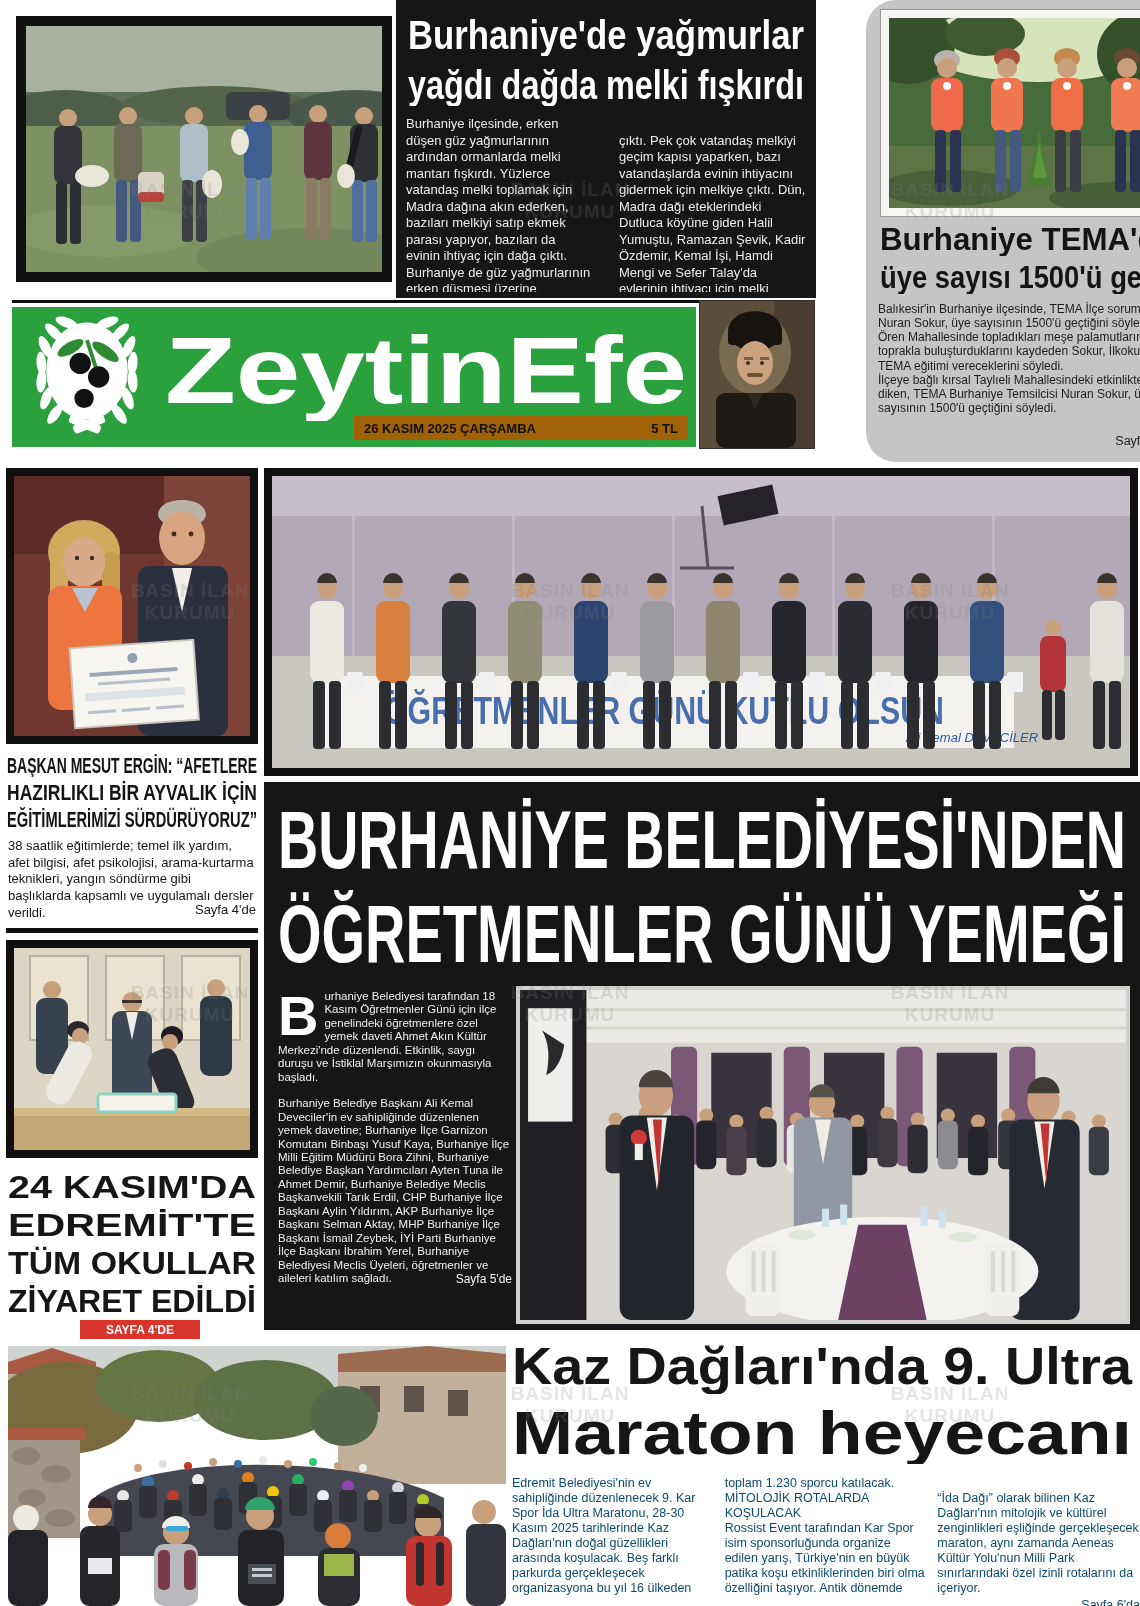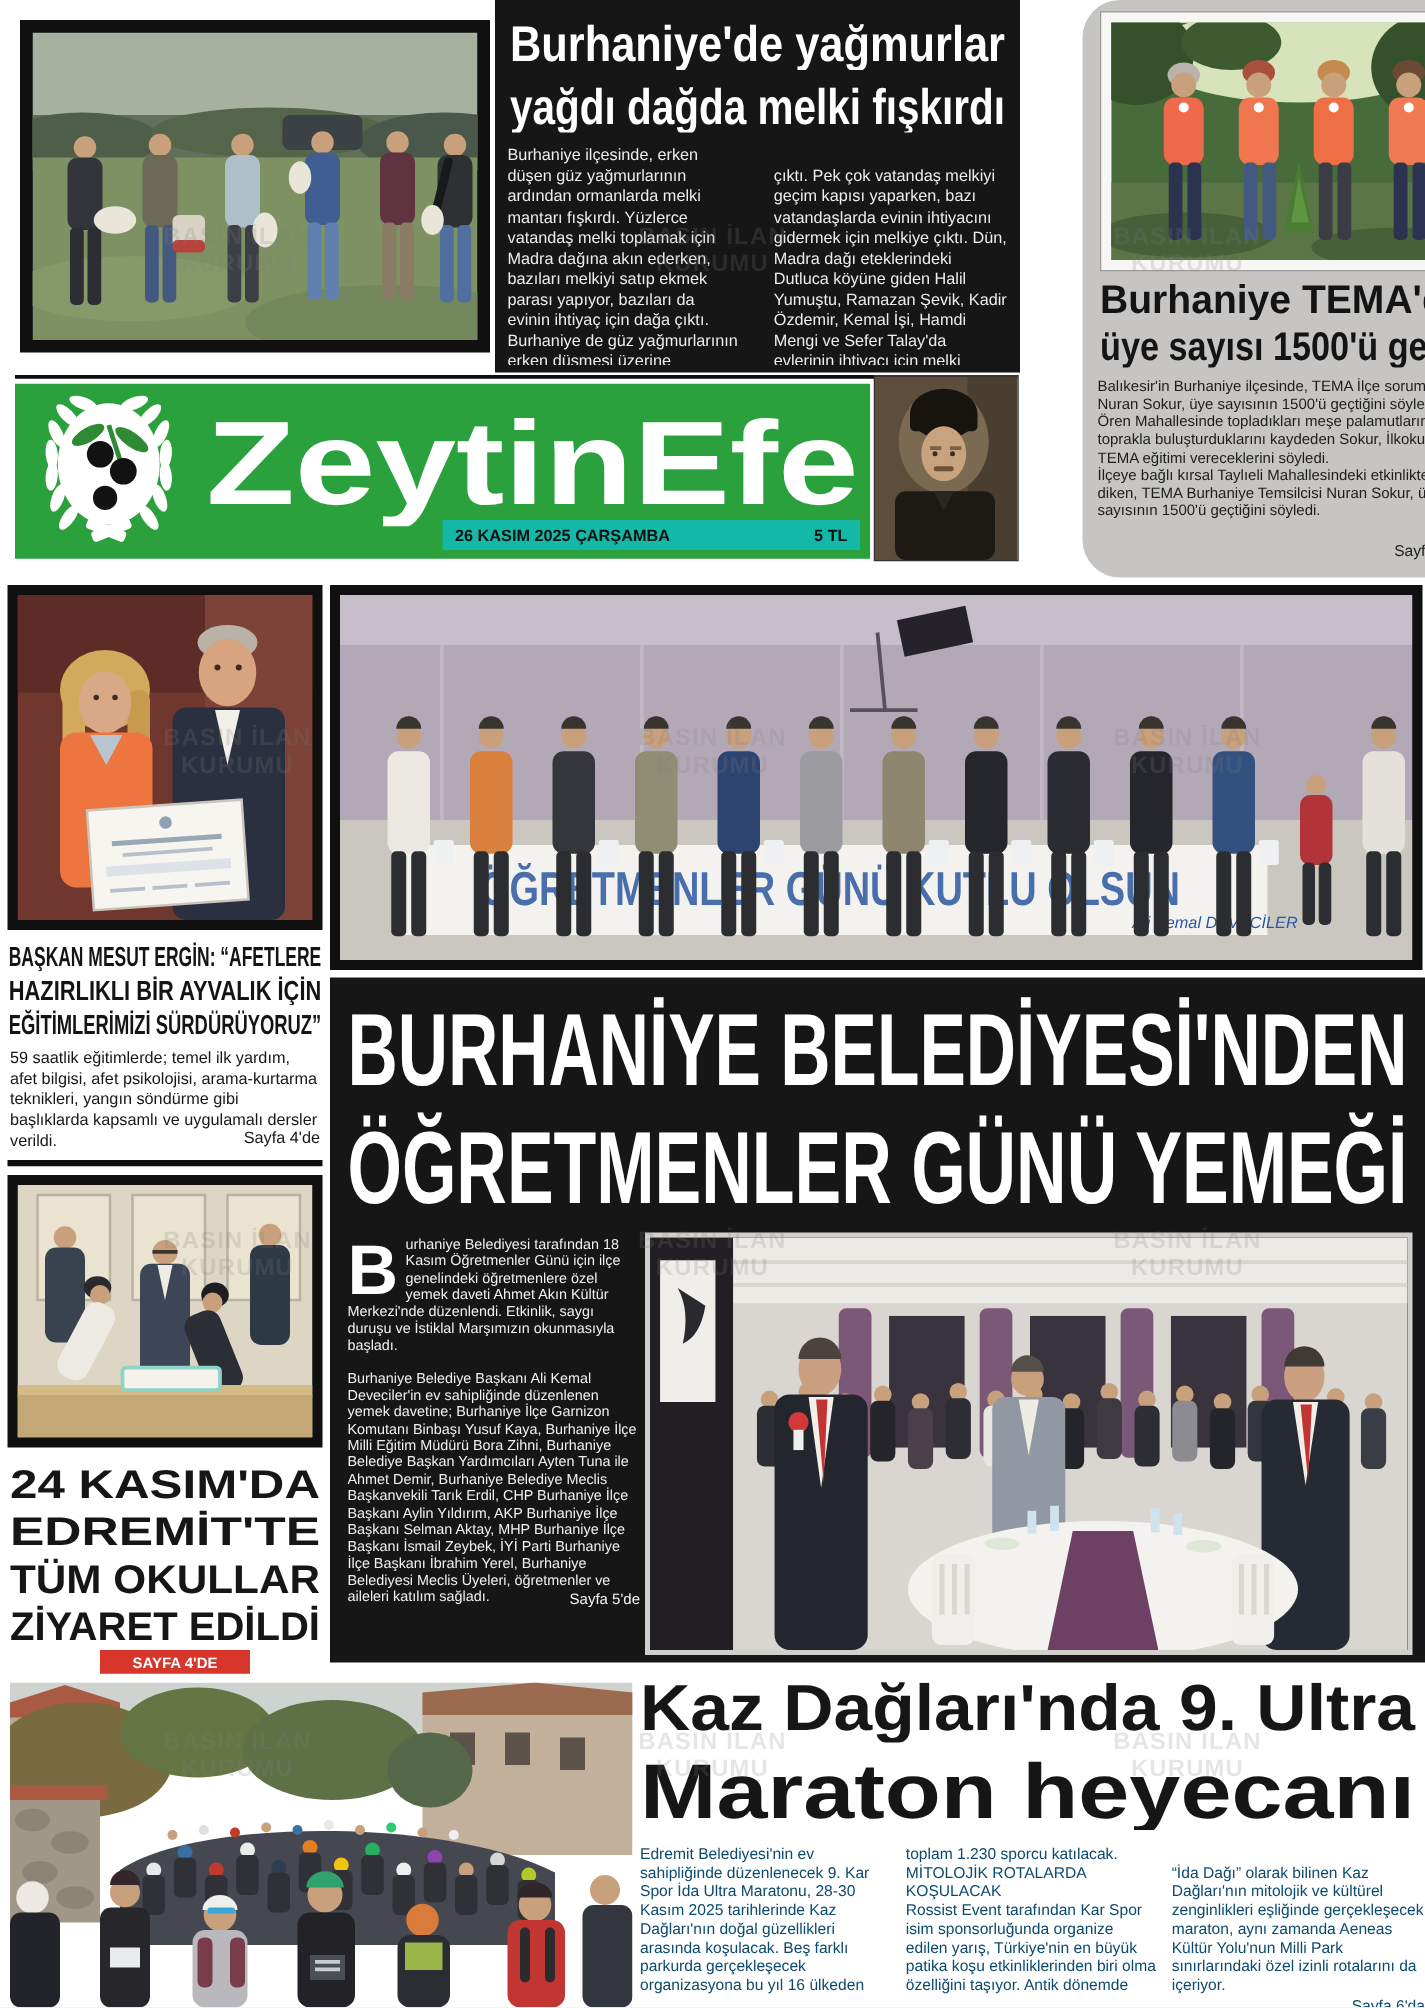--- a/index.html
+++ b/index.html
@@ -27,21 +27,21 @@
   #tm-hl1{left:10px;top:220px;width:302px;height:36px;}
   #tm-hl2{left:10px;top:258px;width:302px;height:36px;}
   #tema-body{position:absolute;left:12px;top:302px;width:298px;height:130px;font-size:12px;
              line-height:1.18;color:#1d1d1d;white-space:pre-line;overflow:hidden;}
   #tema-pref{position:absolute;right:14px;top:434px;font-size:12.5px;color:#1d1d1d;}
   
   #mast-rule{left:12px;top:300px;width:802px;height:3px;background:#0e0e0e;}
   #masthead{left:12px;top:307px;width:684px;height:140px;background:#2aa13c;}
   #logo{position:absolute;left:8px;top:5px;width:134px;height:130px;}
   #mast-title{position:absolute;left:148px;top:8px;width:532px;height:106px;}
-  #date-strip{position:absolute;left:342px;right:8px;bottom:7px;height:24px;background:#14b8a6;
+  #date-strip{position:absolute;left:342px;right:8px;bottom:7px;height:24px;background:#a16207;
               display:flex;align-items:center;justify-content:space-between;padding:0 10px;
               font-size:13px;font-weight:bold;color:#101010;}
   #ataturk{left:700px;top:301px;width:114px;height:147px;outline:1px solid #333;}
   #ataturk>svg{width:100%;height:100%;}
   
   #cert-photo{left:6px;top:468px;width:236px;height:260px;padding:8px;}
   #af-hl1{left:4px;top:752px;width:256px;height:25px;}
   #af-hl2{left:4px;top:779px;width:256px;height:25px;}
   #af-hl3{left:4px;top:806px;width:256px;height:25px;}
   #afet-body{position:absolute;left:8px;top:838px;width:248px;font-size:13px;line-height:1.28;color:#161616;}
@@ -294,21 +294,21 @@
   <section>
     <svg class="hl" id="af-hl1" viewBox="0 0 256 25" preserveAspectRatio="none">
       <text x="128" y="21" text-anchor="middle" textLength="250" lengthAdjust="spacingAndGlyphs" font-family="Liberation Sans,sans-serif" font-weight="bold" font-size="22" fill="#141414">BAŞKAN MESUT ERGİN: “AFETLERE</text>
     </svg>
     <svg class="hl" id="af-hl2" viewBox="0 0 256 25" preserveAspectRatio="none">
       <text x="128" y="21" text-anchor="middle" textLength="250" lengthAdjust="spacingAndGlyphs" font-family="Liberation Sans,sans-serif" font-weight="bold" font-size="22" fill="#141414">HAZIRLIKLI BİR AYVALIK İÇİN</text>
     </svg>
     <svg class="hl" id="af-hl3" viewBox="0 0 256 25" preserveAspectRatio="none">
       <text x="128" y="21" text-anchor="middle" textLength="250" lengthAdjust="spacingAndGlyphs" font-family="Liberation Sans,sans-serif" font-weight="bold" font-size="22" fill="#141414">EĞİTİMLERİMİZİ SÜRDÜRÜYORUZ”</text>
     </svg>
-    <div id="afet-body">59 saatlik eğitimlerde; temel ilk yardım, afet bilgisi, afet psikolojisi, arama-kurtarma teknikleri, yangın söndürme gibi başlıklarda kapsamlı ve uygulamalı dersler verildi.</div>
+    <div id="afet-body">38 saatlik eğitimlerde; temel ilk yardım, afet bilgisi, afet psikolojisi, arama-kurtarma teknikleri, yangın söndürme gibi başlıklarda kapsamlı ve uygulamalı dersler verildi.</div>
     <div id="afet-pref" class="pref">Sayfa 4'de</div>
   </section>
 
   <div class="abs" id="rule2"></div>
 
   <div class="photo-frame" id="cake-photo">
     <svg viewBox="0 0 236 202" preserveAspectRatio="none">
       <rect width="236" height="202" fill="#ddd6c4"></rect>
       <rect x="16" y="8" width="58" height="84" fill="#e9e3cf" stroke="#b9b29e" stroke-width="2"></rect>
       <rect x="92" y="8" width="58" height="84" fill="#e9e3cf" stroke="#b9b29e" stroke-width="2"></rect>

